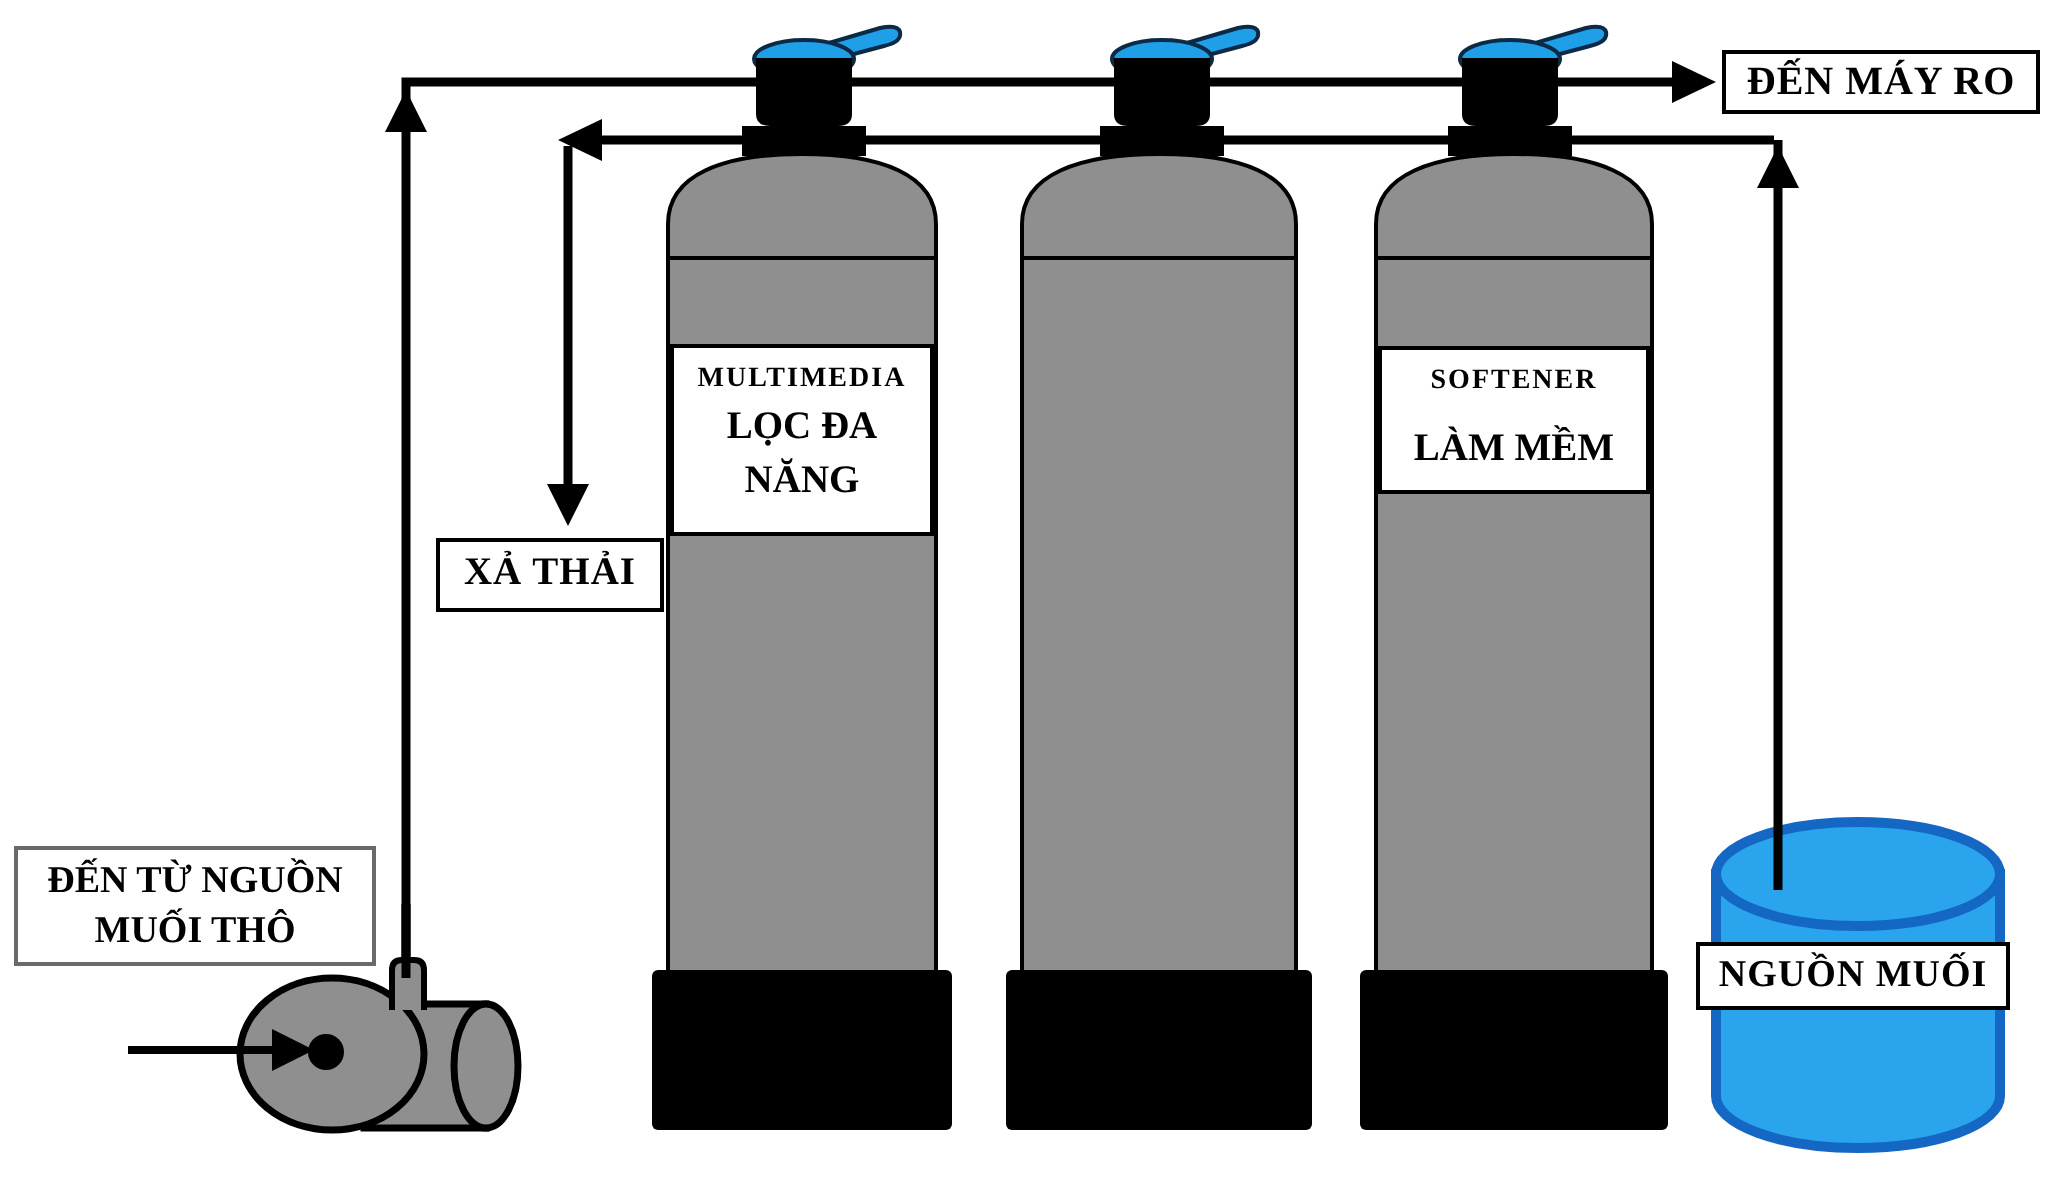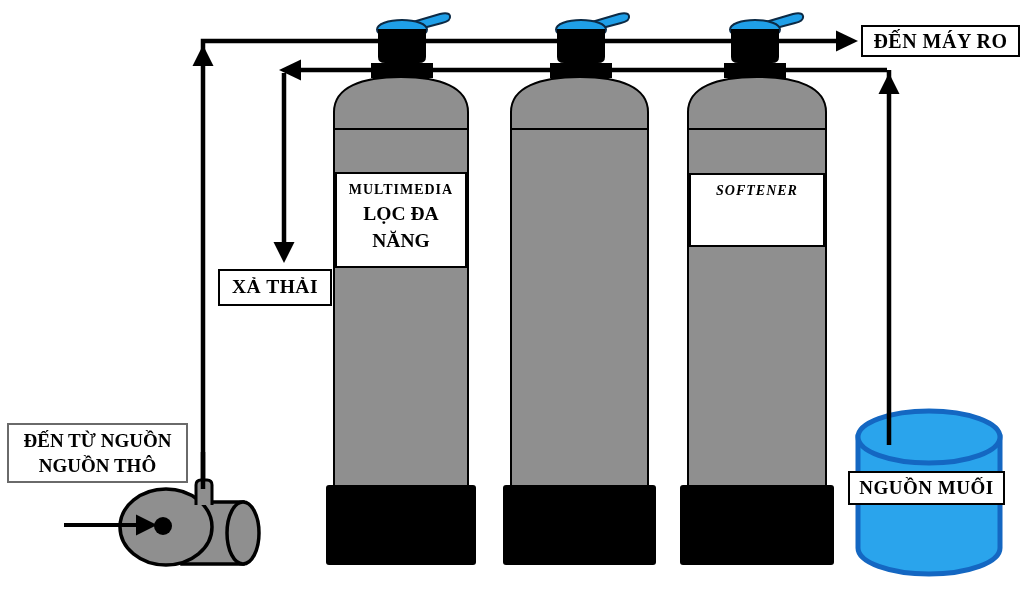--- a/index.html
+++ b/index.html
@@ -32,21 +32,21 @@
                 border:2px solid var(--box-border-gray,#6a6a6a); flex-direction:column; line-height:25px; }
 
   .tank-label { position:absolute; background:var(--box-bg,#fff); border:2px solid #000;
                 display:flex; flex-direction:column; align-items:center; color:#000; }
   .tank-label .en { font-weight:bold; font-size:14px; line-height:21px; letter-spacing:1px; margin-top:5px; }
   .tank-label .vi { font-weight:bold; font-size:19.5px; line-height:27px; text-align:center; }
   .tl-1 { left:335px; top:172px; width:132px; height:96px; }
   .tl-1 .vi { }
   .tl-2 { left:512px; top:175px; width:135px; height:122px; }
   .tl-2 .vi { margin-top:16px; }
-  .tl-3 { left:689px; top:173px; width:136px; height:74px;font-style:italic; }
+  .tl-3 { left:689px; top:173px; width:136px; height:74px; }
   .tl-3 .vi { margin-top:10px; }
 </style>
 </head>
 <body>
 
 <div class="stage">
 
   <svg class="canvas" width="1023" height="598" viewBox="0 0 1023 598">
 
     <g>
@@ -122,30 +122,31 @@
   <div class="lbl lbl-to-ro">
     <span>ĐẾN MÁY RO</span>
   </div>
 
   <div class="lbl lbl-drain">
     <span>XẢ THẢI</span>
   </div>
 
   <div class="lbl lbl-raw">
     <span>ĐẾN TỪ NGUỒN</span>
-    <span>NGUỒN THÔ</span>
+    <span>MUỐI THÔ</span>
   </div>
 
   <div class="lbl lbl-brine">
     <span>NGUỒN MUỐI</span>
   </div>
 
   <div class="tank-label tl-1">
     <div class="en">MULTIMEDIA</div>
     <div class="vi">LỌC ĐA NĂNG</div>
   </div>
 
 
   <div class="tank-label tl-3">
     <div class="en">SOFTENER</div>
+    <div class="vi">LÀM MỀM</div>
   </div>
 
 </div>
 
 </body></html>

